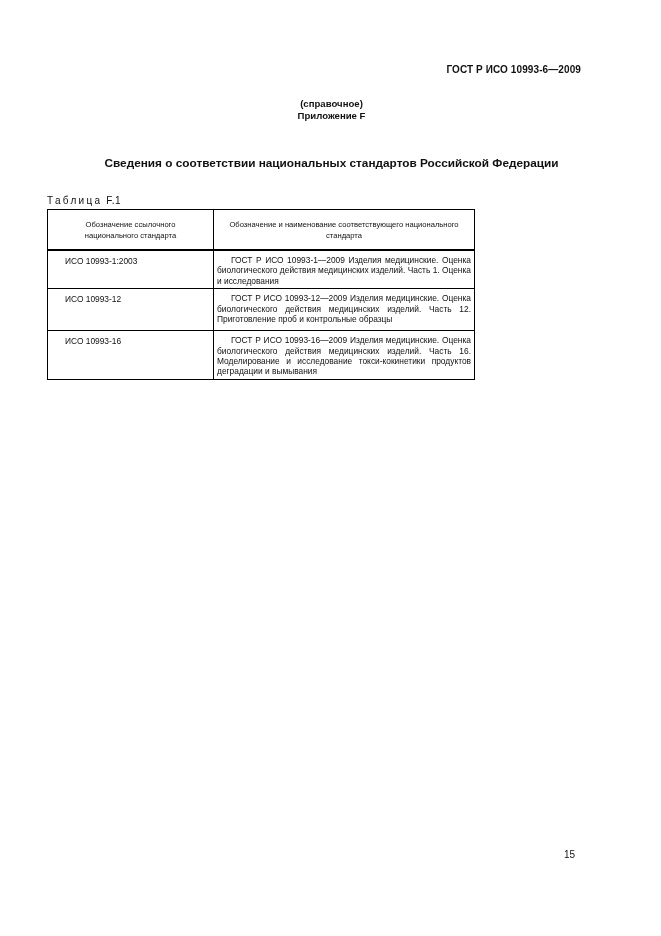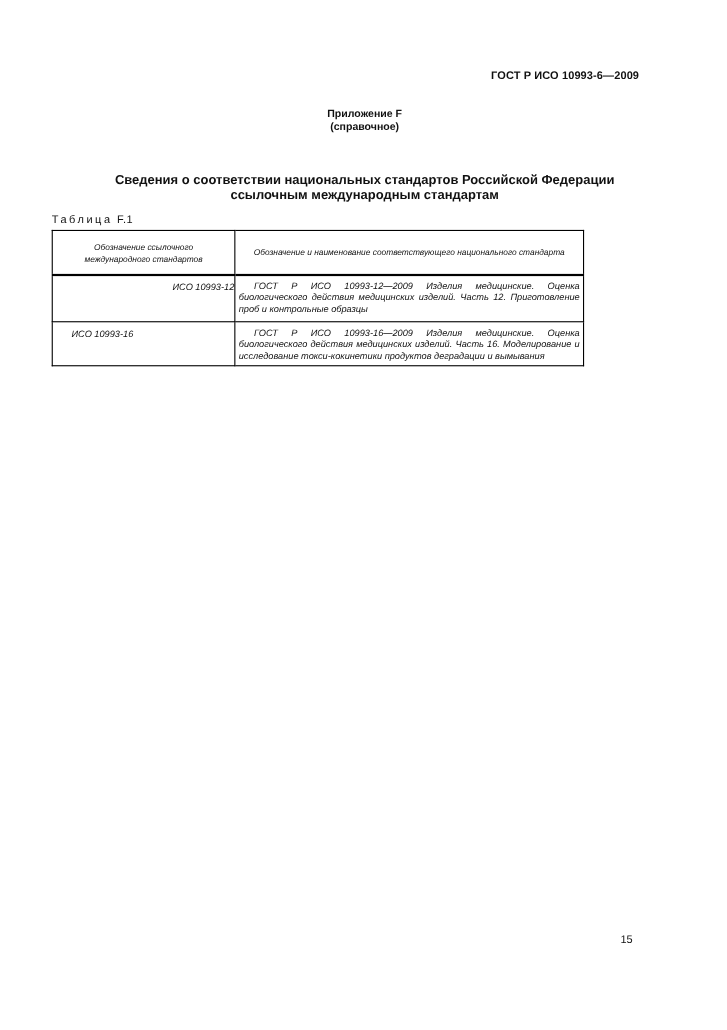--- a/index.html
+++ b/index.html
@@ -50,25 +50,24 @@
       top: 195px;
       left: 47px;
       font-size: 10px;
       letter-spacing: 2.3px;
     }
     .table-caption .num { letter-spacing: 0.5px; margin-left: 4px; }
     table.corr {
       position: absolute;
       top: 209px;
       left: 47px;
-      width: 484px;
+      width: 428px;
       border-collapse: collapse;
       font-size: 8.4px;
       line-height: 10.4px;
-      font-style: italic;
     }
     table.corr td, table.corr th {
       border: 1px solid #000;
       vertical-align: top;
       font-weight: normal;
       padding: 0;
     }
     table.corr th {
       height: 39px;
       vertical-align: middle;
@@ -84,59 +83,62 @@
     }
     table.corr td.c2 {
       padding: 4px 3px 2px 3px;
       text-align: justify;
       text-align-last: left;
     }
     table.corr td.c2 .indent { display: inline-block; width: 14px; }
     tr.r1 td { height: 23px; }
     tr.r2 td { height: 24px; }
     tr.r3 td { height: 34px; }
-    tr.r4 td { height: 35px; text-align: right; }
+    tr.r4 td { height: 35px; }
     tr.r5 td { height: 33px; }
     .page-number {
       position: absolute;
       top: 849px;
       left: 564px;
       font-size: 10px;
     }
   </style>
 </head>
 <body>
 
 <div class="doc-header">ГОСТ Р ИСО 10993-6—2009</div>
 
 <div class="appendix">
+  <div>(справочное)</div>
   <div>Приложение F</div>
-  <div>(справочное)</div>
 </div>
 
 <div class="title">
   <div>Сведения о соответствии национальных стандартов Российской Федерации</div>
-  <div>ссылочным международным стандартам</div>
 </div>
 
 <div class="table-caption">
   <span>Таблица</span><span class="num">F.1</span>
 </div>
 
 <table class="corr">
   <thead>
     <tr>
       <th class="c1">
         <div>Обозначение ссылочного</div>
-        <div>международного стандартов</div>
+        <div>национального стандарта</div>
       </th>
       <th class="c2">Обозначение и наименование соответствующего национального стандарта</th>
     </tr>
   </thead>
   <tbody>
+    <tr class="r1">
+      <td class="c1">ИСО 10993-1:2003</td>
+      <td class="c2"><span class="indent"></span><span>ГОСТ Р ИСО 10993-1—2009 Изделия медицинские. Оценка биологического действия медицинских изделий. Часть 1.  Оценка и исследования</span></td>
+    </tr>
     <tr class="r4">
       <td class="c1">ИСО 10993-12</td>
       <td class="c2"><span class="indent"></span><span>ГОСТ Р ИСО 10993-12—2009 Изделия медицинские. Оценка биологического действия медицинских изделий. Часть 12. Приготовление проб и контрольные образцы</span></td>
     </tr>
     <tr class="r5">
       <td class="c1">ИСО 10993-16</td>
       <td class="c2"><span class="indent"></span><span>ГОСТ Р ИСО 10993-16—2009 Изделия медицинские. Оценка биологического действия медицинских изделий. Часть 16. Моделирование и исследование токси-кокинетики продуктов деградации и вымывания</span></td>
     </tr>
   </tbody>
 </table>

